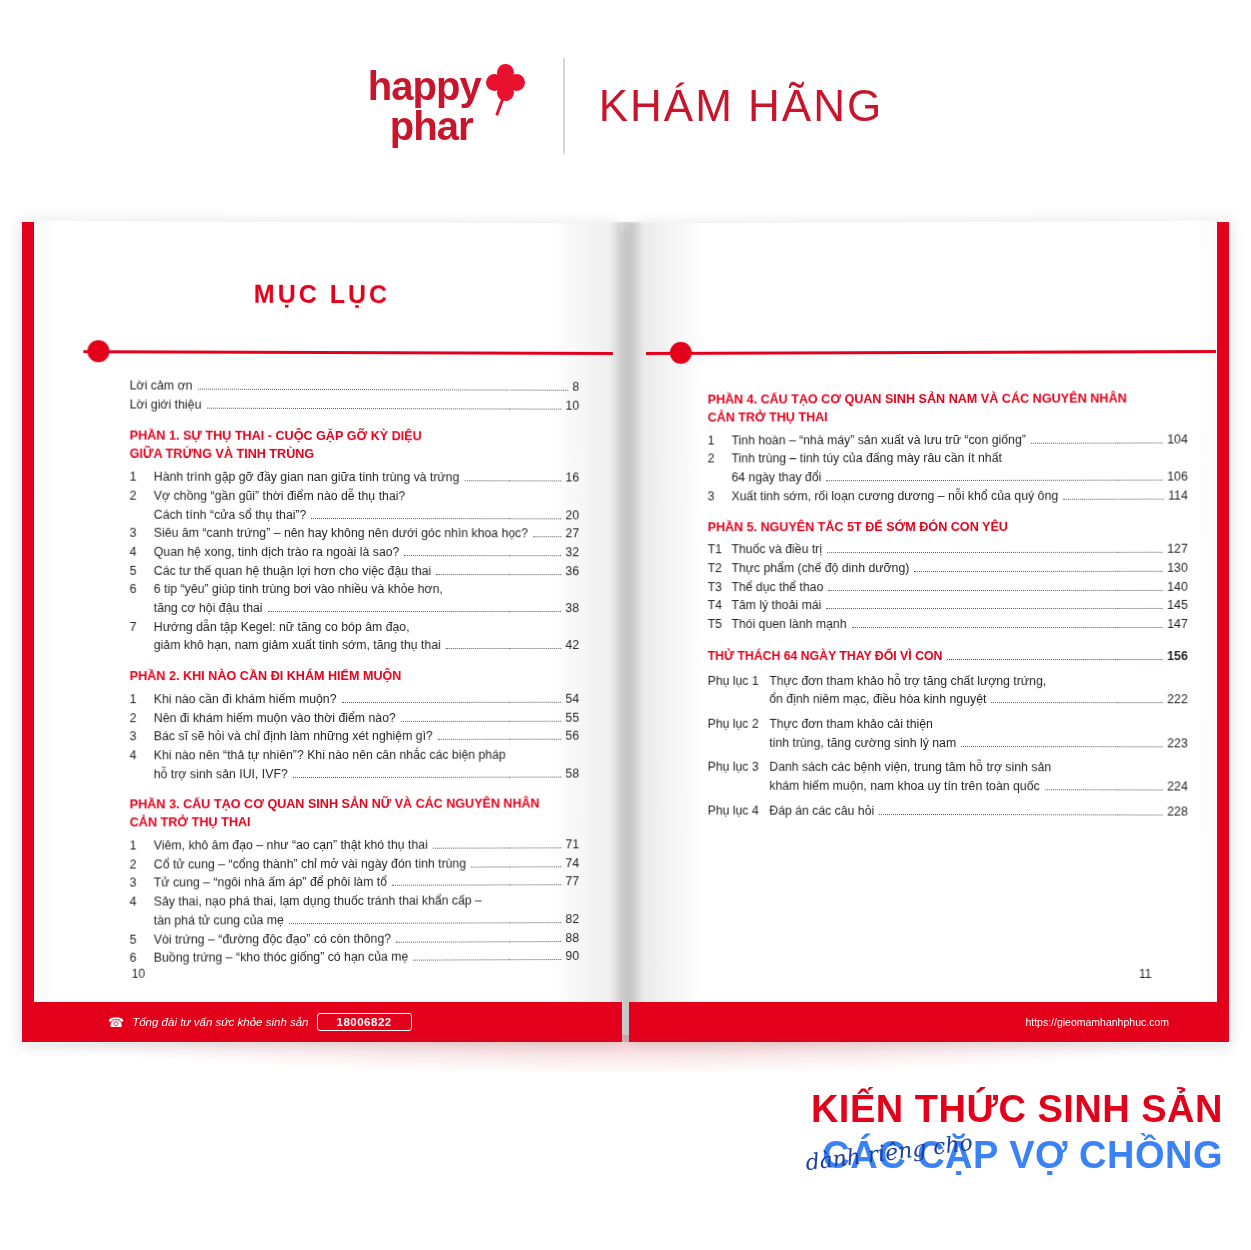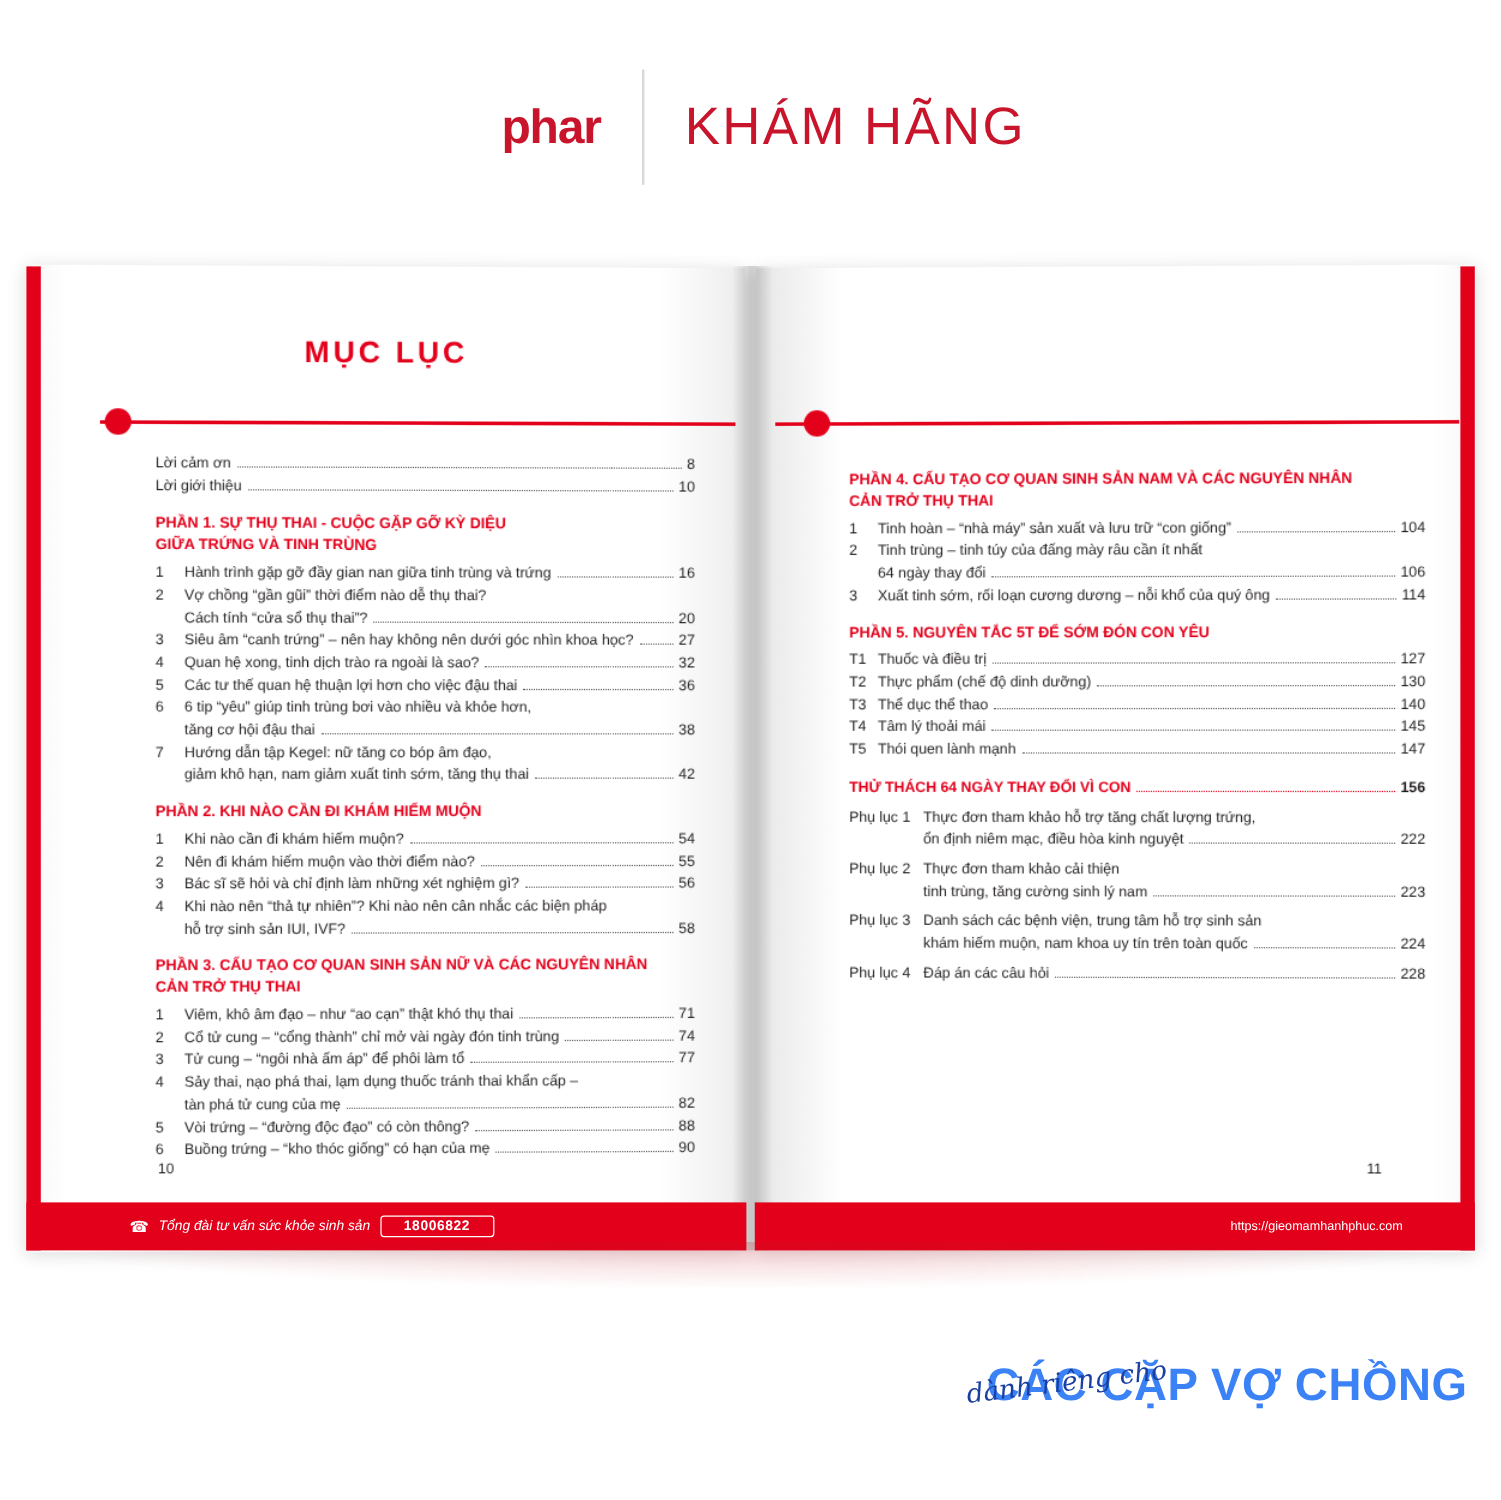--- a/index.html
+++ b/index.html
@@ -173,20 +173,30 @@
   .promo-badge{
     position:absolute;right:0;top:100px;background:#1d4ed8;color:#fff;border-radius:5px;
     padding:7px 16px;font-size:19px;font-style:italic;white-space:nowrap;
   }
 </style>
 </head>
 <body>
 
 <div class="brand">
   <div class="logo-block">
+    <div class="logo-row">
+      <span class="logo-word">happy</span>
+      <span class="clover">
+        <span class="p1"></span>
+          <span class="p2"></span>
+          <span class="p3"></span>
+          <span class="p4"></span>
+          <span class="stem"></span>
+      </span>
+    </div>
     <span class="logo-word second">phar</span>
   </div>
   <div class="divider-v"></div>
   <div class="chinh-hang">KHÁM HÃNG</div>
 </div>
 
 <div class="book">
 
   <div class="page left">
     <div class="page-inner">
@@ -587,15 +597,16 @@
     <span class="hotline-num">18006822</span>
   </div>
   <div class="footbar r">
     <span class="website">https://gieomamhanhphuc.com</span>
   </div>
 </div>
 
 <div class="book-shadow"></div>
 
 <div class="promo">
+  <div class="promo-l1">KIẾN THỨC SINH SẢN</div>
   <div class="promo-l2">CÁC CẶP VỢ CHỒNG</div>
   <div class="promo-script">dành riêng cho</div>
 </div>
 
 </body></html>

